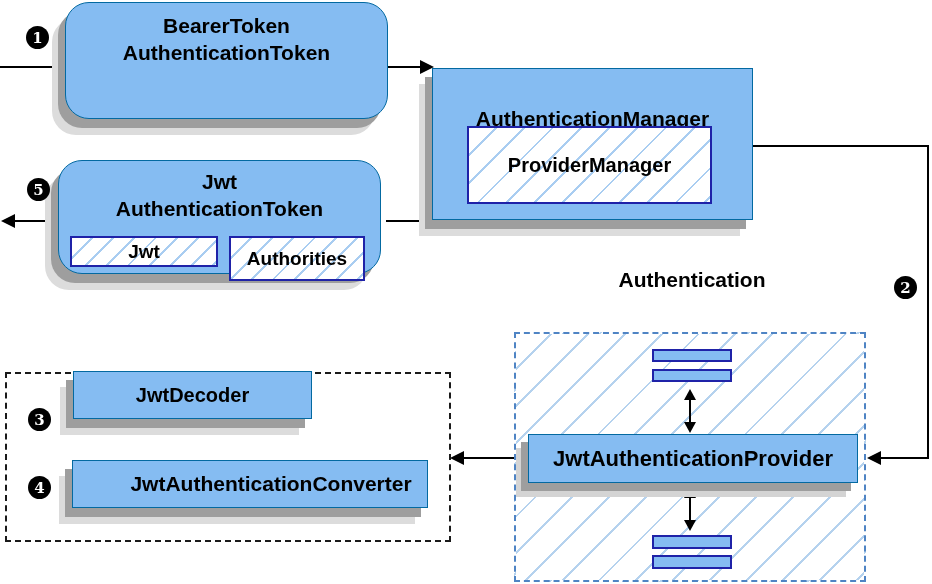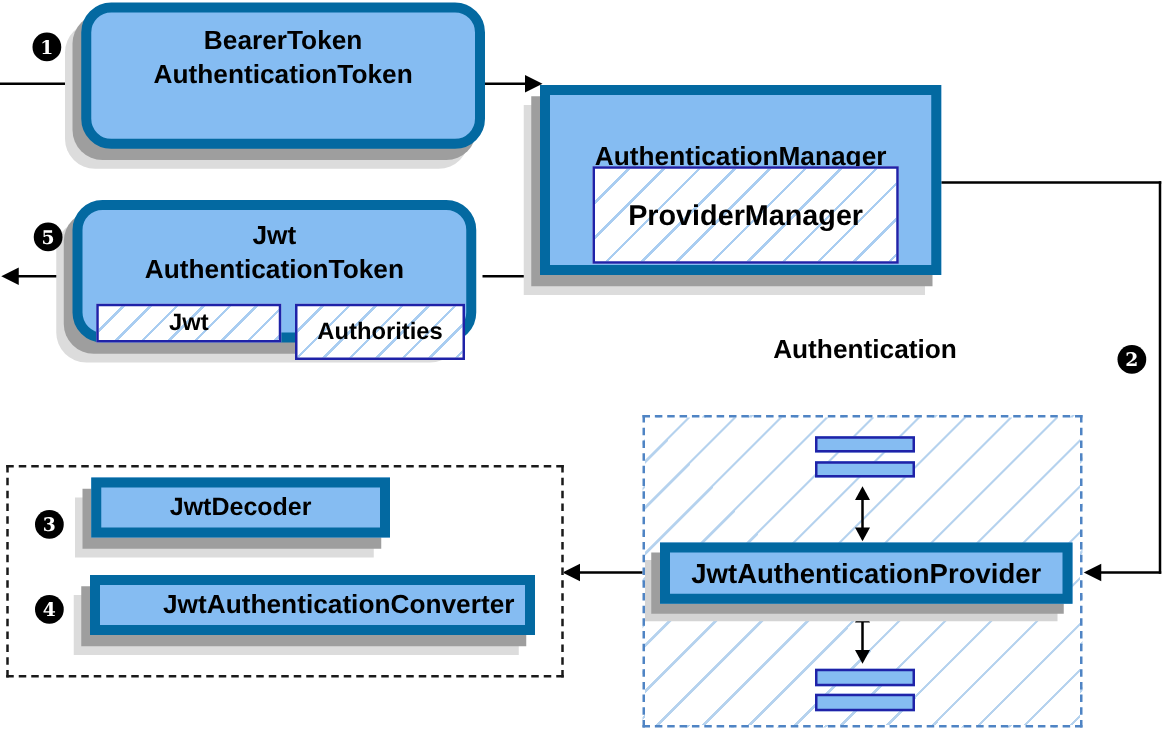--- a/index.html
+++ b/index.html
@@ -11,21 +11,21 @@
   
   .hline{position:absolute;height:2px;background:#000;z-index:1;}
   .vline{position:absolute;width:2px;background:#000;z-index:1;}
   .tri{position:absolute;width:0;height:0;z-index:1;}
   .tri-right{border-top:7px solid transparent;border-bottom:7px solid transparent;border-left:14px solid #000;}
   .tri-left{border-top:7px solid transparent;border-bottom:7px solid transparent;border-right:14px solid #000;}
   .tri-up{border-left:6px solid transparent;border-right:6px solid transparent;border-bottom:11px solid #000;}
   .tri-down{border-left:6px solid transparent;border-right:6px solid transparent;border-top:11px solid #000;}
   
   .node{
-    position:absolute;background:#85bcf2;border:8px solid #0369a1;
+    position:absolute;background:#85bcf2;border:1px solid #0369a1;
     box-shadow:-7px 9px 0 #9e9e9e,-13px 16px 0 #dcdcdc;
     box-sizing:border-box;z-index:3;font-weight:bold;text-align:center;
   }
   .rounded{border-radius:24px;}
   .node .title{line-height:27px;font-size:21px;}
   .flexcenter{display:flex;align-items:center;justify-content:center;}
   .hatch{
     position:absolute;background-color:#fff;border:2px solid #1f22a8;box-sizing:border-box;
     background-image:repeating-linear-gradient(135deg,rgba(0,0,0,0) 0 13px,#a9cdf1 13px 15px);
     display:flex;align-items:center;justify-content:center;font-weight:bold;
@@ -98,35 +98,35 @@
 
   <div class="node rounded" style="left:65px;top:2px;width:323px;height:117px;">
     <div class="title" style="padding-top:9px;">
       <div>BearerToken</div>
       <div>AuthenticationToken</div>
     </div>
   </div>
 
   <div class="node" style="left:432px;top:68px;width:321px;height:152px;">
     <div class="title" style="padding-top:36px;">AuthenticationManager</div>
-    <div class="hatch hatch-wide" style="left:34px;top:57px;width:245px;height:78px;font-size:23px;">ProviderManager</div>
+    <div class="hatch hatch-wide" style="left:34px;top:57px;width:245px;height:78px;font-size:20px;">ProviderManager</div>
   </div>
 
   <div class="node rounded" style="left:58px;top:160px;width:323px;height:114px;">
     <div class="title" style="padding-top:7px;">
       <div>Jwt</div>
       <div>AuthenticationToken</div>
     </div>
     <div class="hatch" style="left:11px;top:75px;width:148px;height:31px;font-size:19px;">Jwt</div>
     <div class="hatch" style="left:170px;top:75px;width:136px;height:45px;font-size:19px;">Authorities</div>
   </div>
 
   <div class="node flexcenter" style="left:528px;top:434px;width:330px;height:49px;font-size:22px;box-shadow:-7px 8px 0 #9e9e9e,-12px 14px 0 #d4d4d4;">JwtAuthenticationProvider</div>
 
-  <div class="node flexcenter" style="left:73px;top:382px;width:239px;height:48px;font-size:20px;">JwtDecoder</div>
+  <div class="node flexcenter" style="left:73px;top:371px;width:239px;height:48px;font-size:20px;">JwtDecoder</div>
 
   <div class="node flexcenter" style="left:72px;top:460px;width:356px;height:48px;font-size:21px;padding-left:42px;">JwtAuthenticationConverter</div>
 
   <div class="badge" style="left:26px;top:26px;">1</div>
   <div class="badge" style="left:894px;top:276px;">2</div>
   <div class="badge" style="left:28px;top:408px;">3</div>
   <div class="badge" style="left:28px;top:476px;">4</div>
   <div class="badge" style="left:27px;top:178px;">5</div>
 
 </div>

